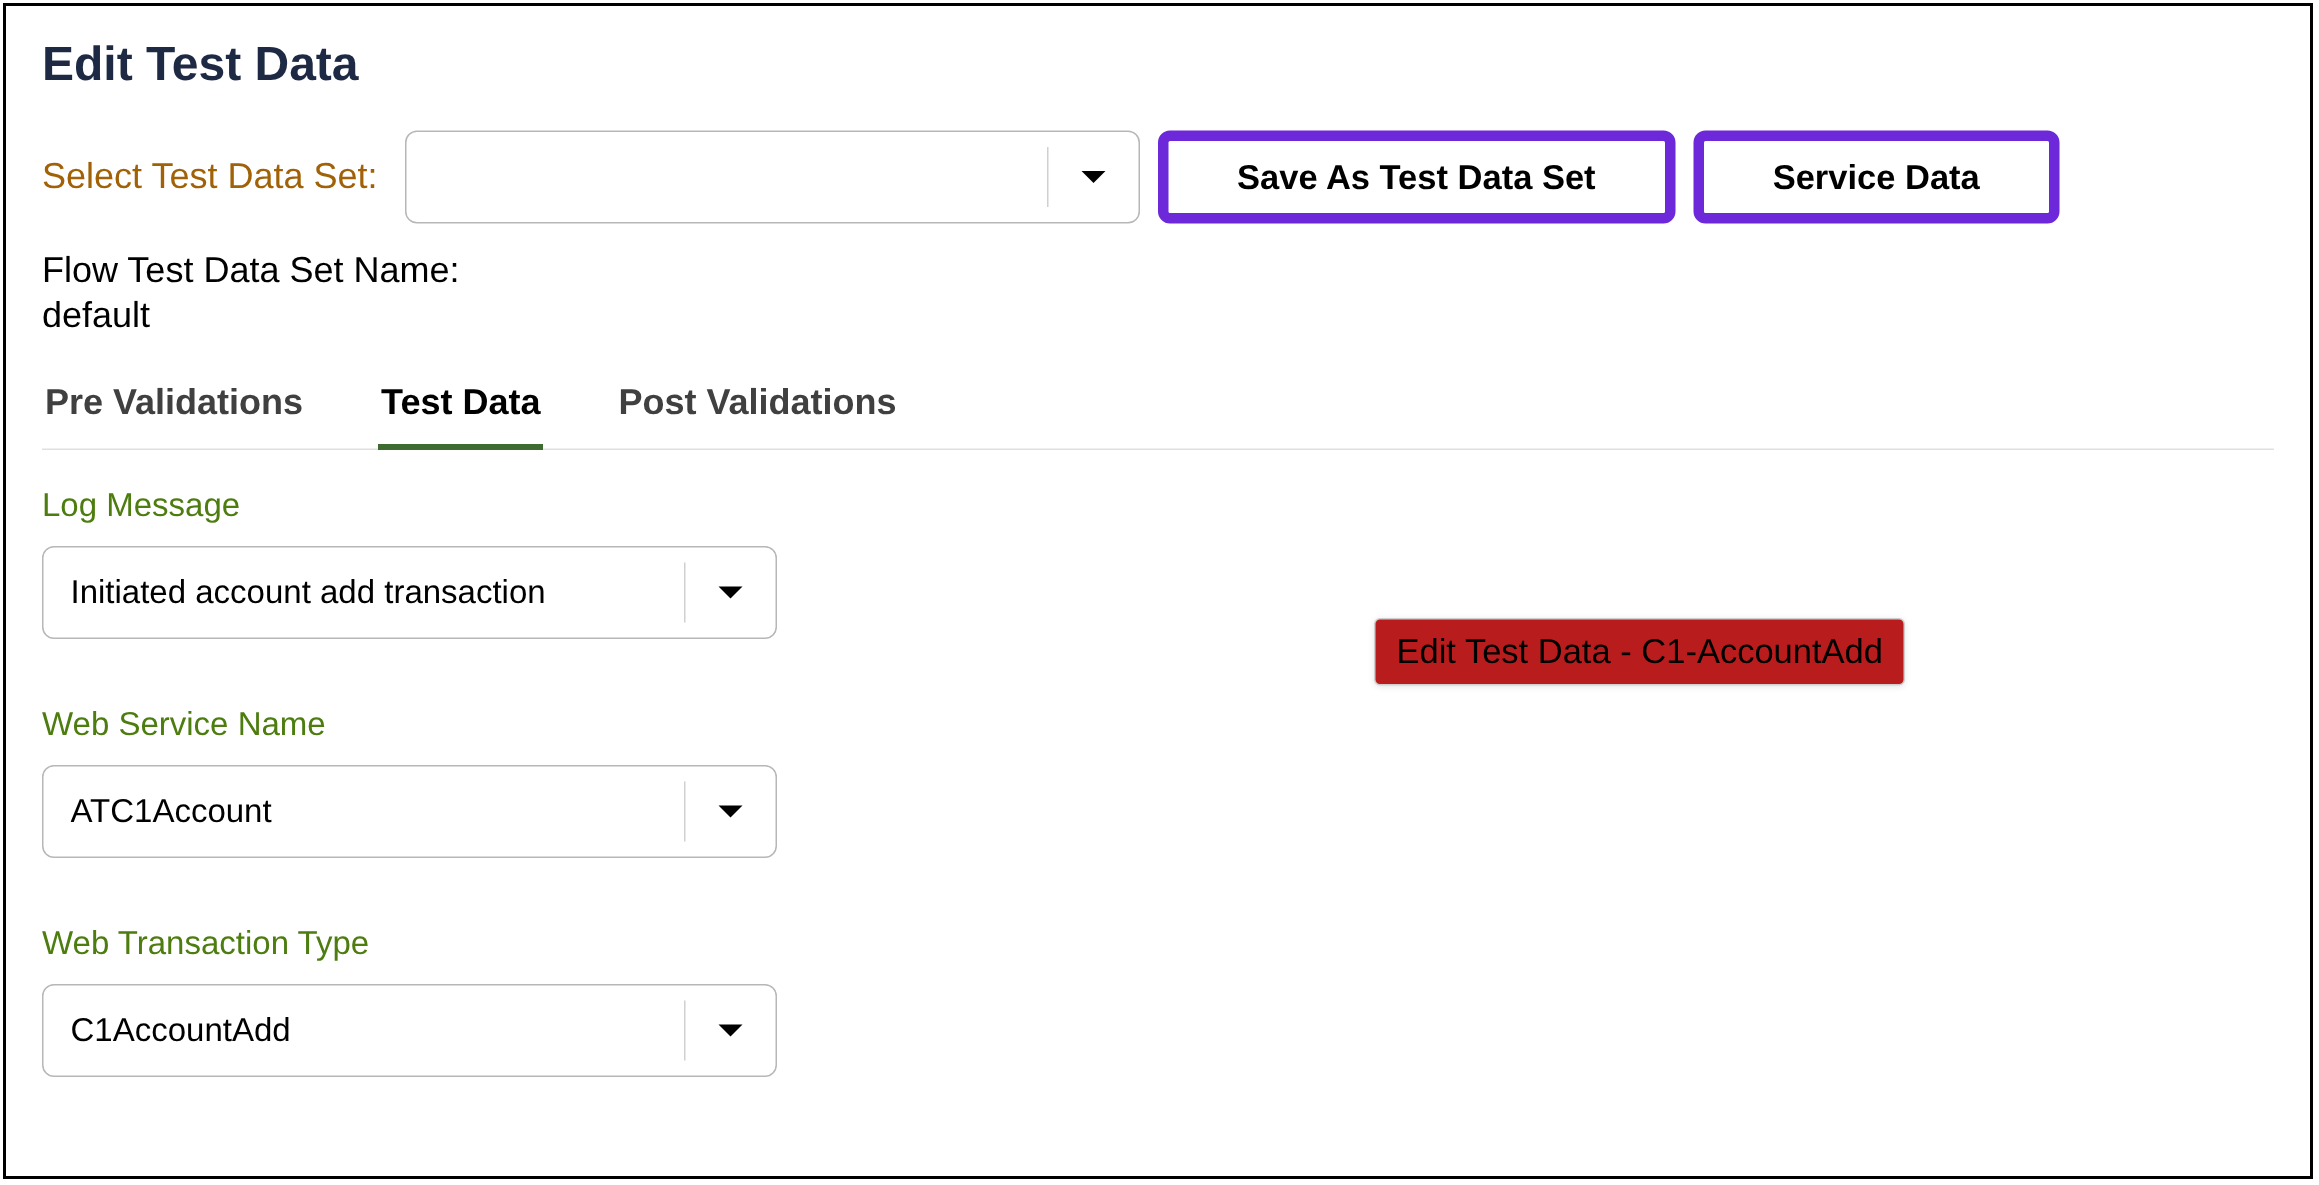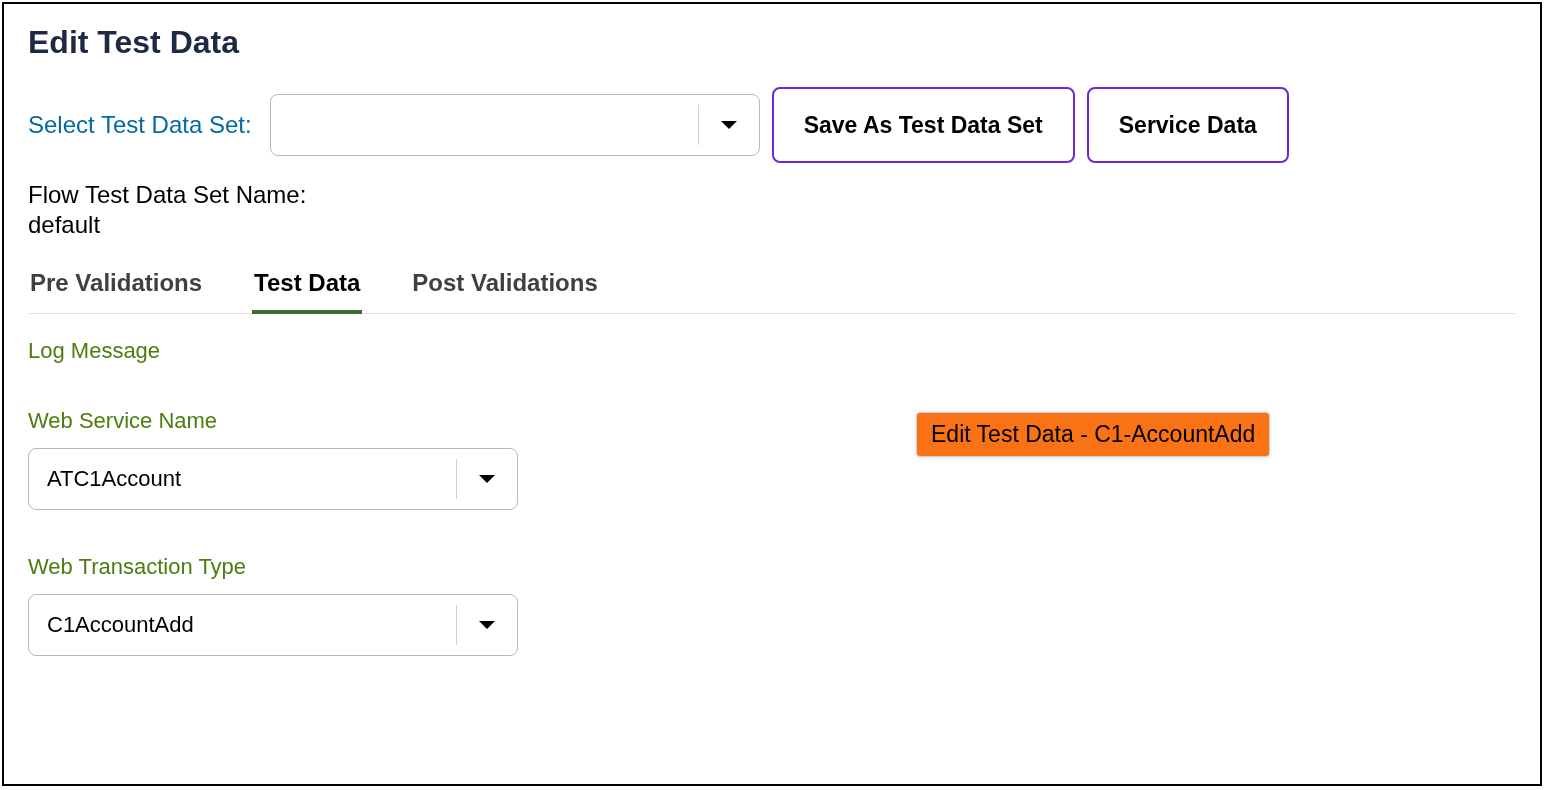--- a/index.html
+++ b/index.html
@@ -30,21 +30,21 @@
   }
   .top-controls {
     display: flex;
     align-items: center;
     gap: 12px;
     margin-bottom: 18px;
     flex-wrap: wrap;
   }
   .select-label {
     font-size: 24px;
-    color: #0369a1;
+    color: #a16207;
     font-weight: 400;
     margin-right: 6px;
   }
   .combo {
     display: flex;
     align-items: stretch;
     border: 1px solid #b7b7b7;
     border-radius: 8px;
     height: 62px;
     background: #fff;
@@ -71,23 +71,23 @@
     display: flex;
     align-items: center;
     justify-content: center;
     cursor: pointer;
   }
   .caret-svg {
     width: 18px;
     height: 10px;
   }
   .btn {
-    height: 76px;
-    padding: 0 30px;
-    border: 2px solid #6d28d9;
+    height: 62px;
+    padding: 0 46px;
+    border: 7px solid #6d28d9;
     border-radius: 8px;
     background: #fff;
     font-size: 23px;
     font-weight: 600;
     color: #000;
     cursor: pointer;
     display: inline-flex;
     align-items: center;
     justify-content: center;
   }
@@ -135,21 +135,21 @@
     color: #4d7c0f;
     margin-bottom: 14px;
   }
   .combo-field {
     width: 490px;
   }
   .tooltip {
     position: absolute;
     left: 912px;
     top: 408px;
-    background: #f97316;
+    background: #b91c1c;
     border: 1px solid #cfcfcf;
     border-radius: 4px;
     padding: 8px 14px;
     font-size: 23px;
     color: #000;
     box-shadow: 0 1px 4px rgba(0,0,0,0.1);
   }
 </style>
 </head>
 <body>
@@ -179,20 +179,29 @@
   <div class="flow-name-value">default</div>
 
   <div class="tabs">
     <div class="tab">Pre Validations</div>
     <div class="tab active">Test Data</div>
     <div class="tab">Post Validations</div>
   </div>
 
   <div class="field-group">
     <div class="field-label">Log Message</div>
+    <div class="combo combo-field">
+      <input class="combo-input" type="text" value="Initiated account add transaction" style="">
+      <div class="combo-divider"></div>
+      <div class="combo-caret">
+        <svg class="caret-svg" viewBox="0 0 18 10">
+            <path d="M1 1 L9 9 L17 1 Z" fill="#000"></path>
+          </svg>
+      </div>
+    </div>
   </div>
 
   <div class="field-group">
     <div class="field-label">Web Service Name</div>
     <div class="combo combo-field">
       <input class="combo-input" type="text" value="ATC1Account" style="">
       <div class="combo-divider"></div>
       <div class="combo-caret">
         <svg class="caret-svg" viewBox="0 0 18 10">
             <path d="M1 1 L9 9 L17 1 Z" fill="#000"></path>

